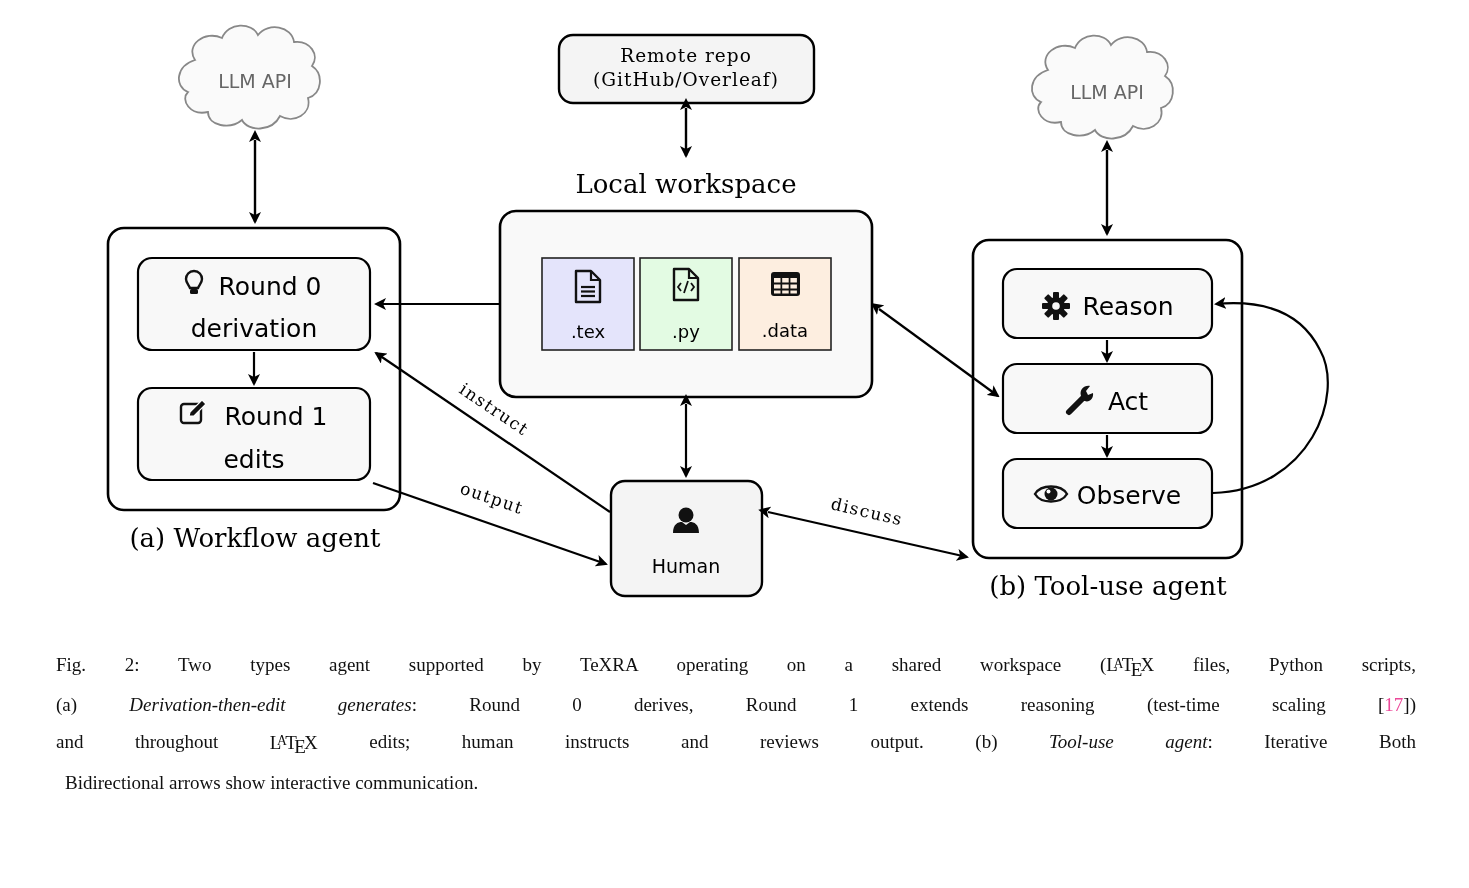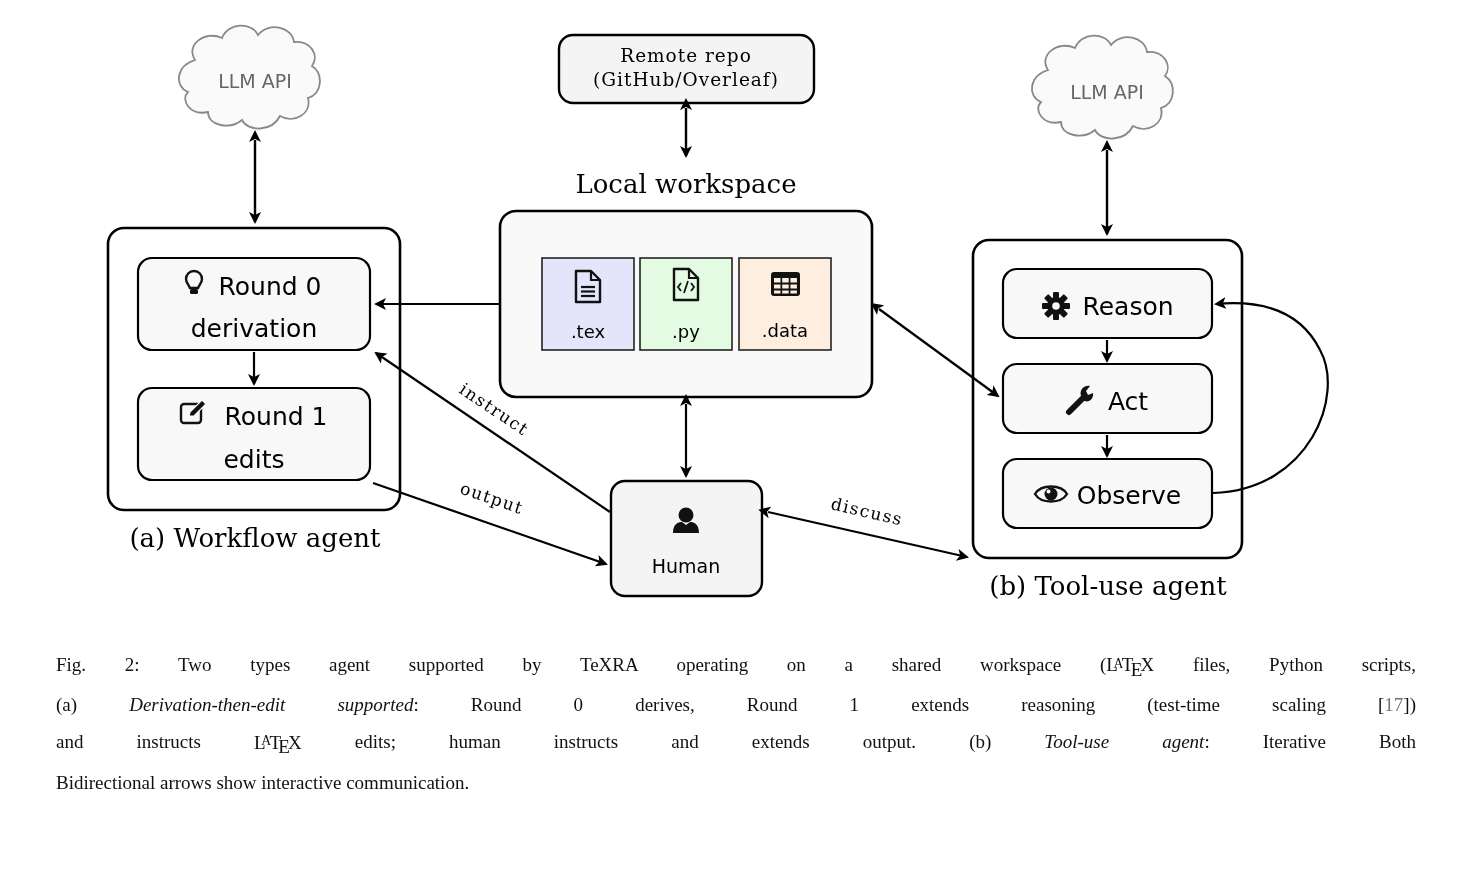--- a/index.html
+++ b/index.html
@@ -7,23 +7,23 @@
   #diagram { position: absolute; left: 0; top: 0; }
   .serif { font-family: "DejaVu Serif", "Liberation Serif", serif; }
   .sans { font-family: "DejaVu Sans", "Liberation Sans", sans-serif; }
   .caption {
     position: absolute; left: 56px; top: 646px; width: 1360px;
     font-family: "Liberation Serif", "DejaVu Serif", serif;
     font-size: 19px; line-height: 35.8px; color: #111;
     text-align: justify; text-align-last: left;
   }
   .caption .line { display: block; white-space: nowrap; text-align: justify; text-align-last: justify; }
-  .caption .line.last { text-align-last: left; }
+  .caption .line.last { text-align-last: left; margin-left: 9px; }
   .caption em { font-style: italic; }
-  .caption .cite { color: #737373; }
+  .caption .cite { color: #ec4899; }
   .latex-a { font-size: 0.72em; vertical-align: 0.25em; margin-left: -0.32em; margin-right: -0.12em; }
   .latex-e { vertical-align: -0.22em; margin-left: -0.14em; margin-right: -0.1em; }
 </style>
 </head>
 <body>
 
 <svg id="diagram" width="1469" height="640" viewBox="0 0 1469 640">
   <defs>
     <marker id="ah" markerWidth="12" markerHeight="12" refX="10" refY="6" orient="auto" markerUnits="userSpaceOnUse">
       <path d="M0,0 L12,6 L0,12 L3,6 Z" fill="#000"></path>
@@ -172,16 +172,16 @@
   <line x1="373" y1="483" x2="606" y2="564" stroke="#000" stroke-width="2.2" marker-end="url(#ah)"></line>
   <line x1="768" y1="512" x2="967" y2="557" stroke="#000" stroke-width="2.2" marker-start="url(#ahs)" marker-end="url(#ah)"></line>
 
   <text class="serif" font-size="17" letter-spacing="1.5" transform="translate(458,392) rotate(34)">instruct</text>
   <text class="serif" font-size="17" letter-spacing="1.5" transform="translate(459,493) rotate(19)">output</text>
   <text class="serif" font-size="17" letter-spacing="1.5" transform="translate(830,509) rotate(13)">discuss</text>
 </svg>
 
 <div class="caption">
   <span class="line"><span>Fig. 2: Two types agent supported by TeXRA operating on a shared workspace (</span><span><span>L</span><span class="latex-a">A</span><span>T</span><span class="latex-e">E</span><span>X</span></span><span> files, Python scripts,</span></span>
-  <span class="line"><span>(a) </span><em>Derivation-then-edit supported</em><span>: Round 0 derives, Round 1 extends reasoning (test-time scaling [</span><a class="cite">17</a><span>])</span></span>
-  <span class="line"><span>and instructs </span><span><span>L</span><span class="latex-a">A</span><span>T</span><span class="latex-e">E</span><span>X</span></span><span> edits; human instructs and extends output.  (b) </span><em>Tool-use agent</em><span>: Iterative Both</span></span>
+  <span class="line"><span>(a) </span><em>Derivation-then-edit generates</em><span>: Round 0 derives, Round 1 extends reasoning (test-time scaling [</span><a class="cite">17</a><span>])</span></span>
+  <span class="line"><span>and throughout </span><span><span>L</span><span class="latex-a">A</span><span>T</span><span class="latex-e">E</span><span>X</span></span><span> edits; human instructs and reviews output.  (b) </span><em>Tool-use agent</em><span>: Iterative Both</span></span>
   <span class="line last">Bidirectional arrows show interactive communication.</span>
 </div>
 
 </body></html>

